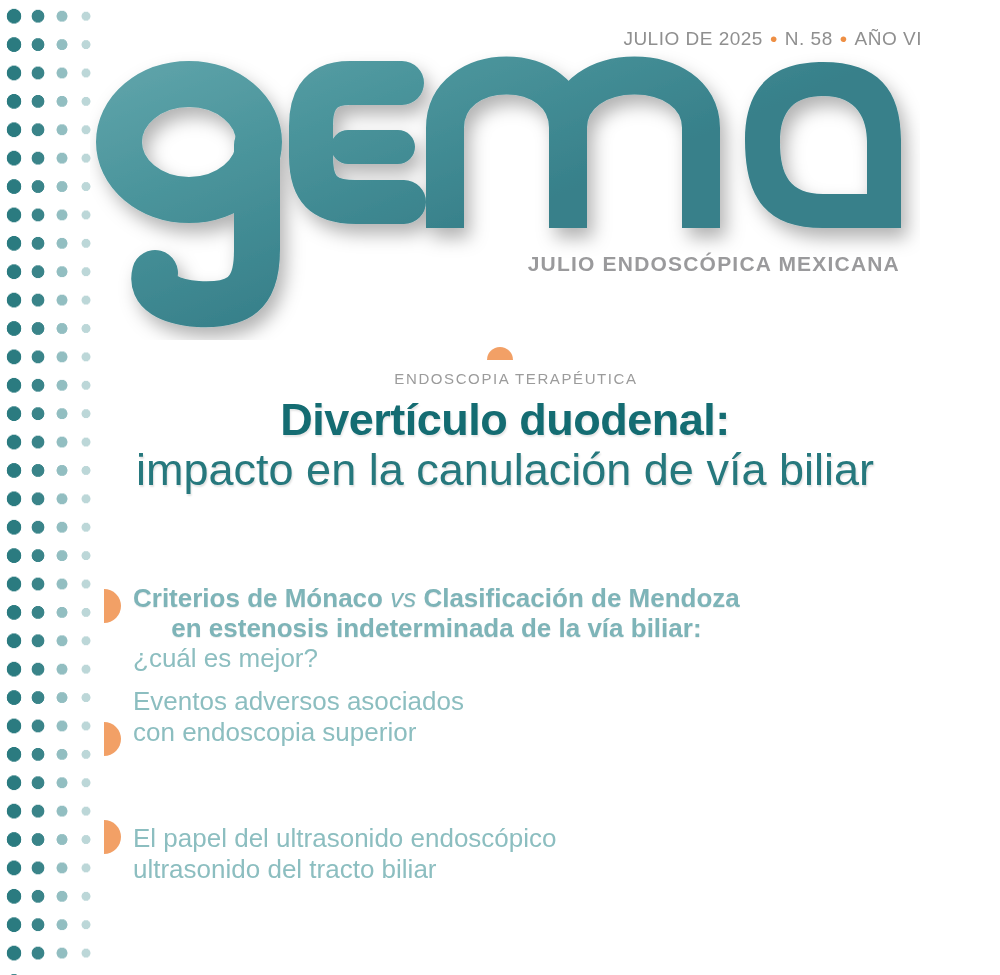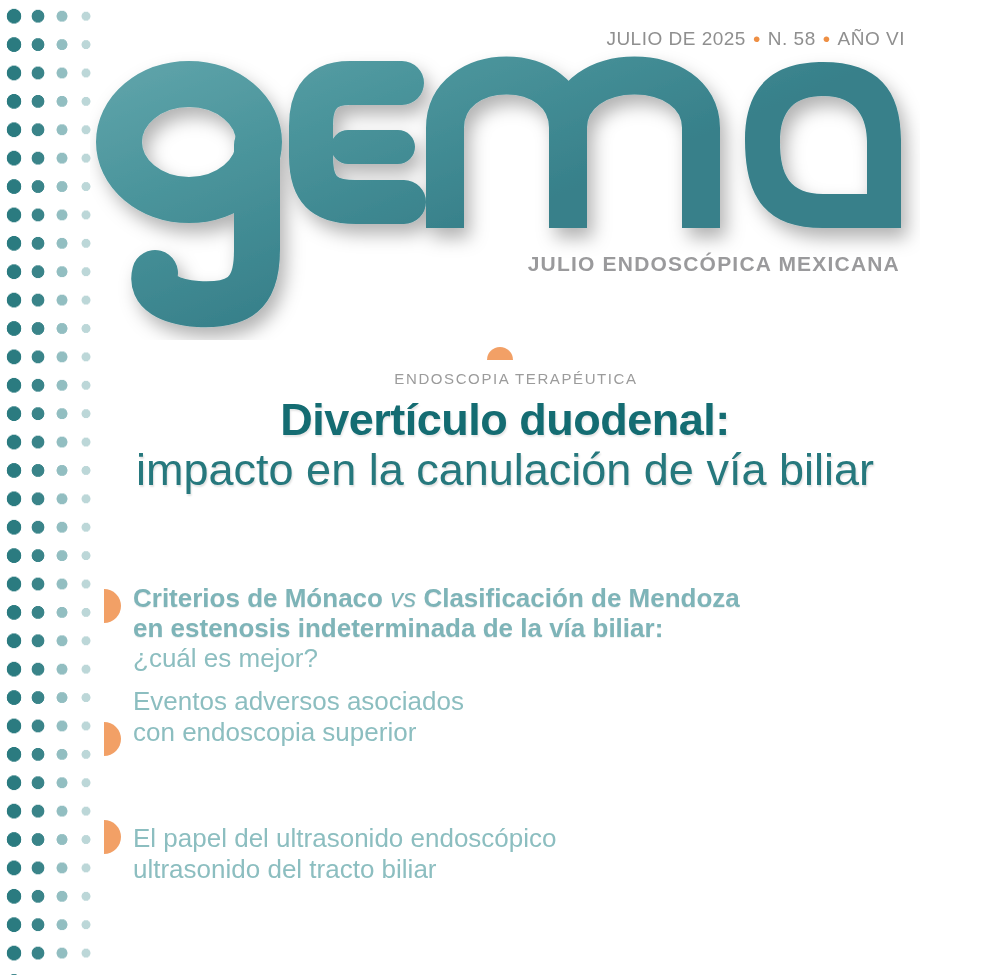--- a/index.html
+++ b/index.html
@@ -5,21 +5,21 @@
   html,body{margin:0;padding:0;background:#fff;}
   .page{position:relative;width:1000px;height:975px;background:#fff;overflow:hidden;
         font-family:"Liberation Sans",sans-serif;}
   
   .dotcol{position:absolute;top:2px;bottom:0;width:24px;background-repeat:repeat-y;background-size:24px 28.4px;}
   .dc1{left:2px; background-image:radial-gradient(circle, var(--dot1) 0 7.0px, transparent 7.6px);}
   .dc2{left:26px;background-image:radial-gradient(circle, var(--dot2) 0 6.1px, transparent 6.7px);}
   .dc3{left:50px;background-image:radial-gradient(circle, var(--dot3) 0 5.2px, transparent 5.8px);}
   .dc4{left:74px;background-image:radial-gradient(circle, var(--dot4) 0 4.2px, transparent 4.8px);}
   
-  .issue{position:absolute;top:27px;right:95px;font-size:19px;letter-spacing:.5px;
+  .issue{position:absolute;top:27px;right:78px;font-size:19px;letter-spacing:.5px;
          color:var(--gray_issue);white-space:nowrap;}
   .issue .odot{color:var(--orange_dot);font-size:21px;margin:0 7px;vertical-align:-1px;}
   
   .logo{position:absolute;left:90px;top:50px;width:830px;height:290px;}
   .tagline{position:absolute;top:252px;right:100px;font-size:21px;font-weight:bold;
            letter-spacing:1.2px;color:var(--gray_tagline);}
   
   .dome{position:absolute;left:487px;top:347px;width:26px;height:13px;
         border-radius:13px 13px 0 0;background:var(--orange);}
   .kicker{position:absolute;top:370px;left:16px;width:1000px;text-align:center;
@@ -30,21 +30,21 @@
   .title .t2{font-size:45px;font-weight:400;color:var(--title_teal);line-height:52px;
              text-shadow:1px 2px 2px rgba(0,0,0,.12);}
   
   .bullet{position:absolute;left:104px;width:17px;height:34px;
           border-radius:0 17px 17px 0;background:var(--orange);}
   .b1{top:589px}.b2{top:722px}.b3{top:820px}
   .toc-item{position:absolute;left:133px;font-size:26px;}
   .ti1{top:583px;line-height:30px;}
   .ti2{top:686px;line-height:31px;}
   .ti3{top:807px;line-height:31px;margin-top:16px;}
-  .toc-bold{font-weight:bold;color:var(--toc_bold);text-shadow:0 1px 1px rgba(0,0,0,.08);}
+  .toc-bold{font-weight:bold;color:var(--toc_bold);text-shadow:0 1px 1px rgba(0,0,0,.08);text-align:center;}
   .toc-reg{font-weight:400;color:var(--toc_reg);}
   .vs{font-weight:400;font-style:italic;}
   
   .panel{position:absolute;left:643px;top:612px;width:301px;height:363px;
          background:var(--panel_teal);border-radius:150px 150px 0 0;
          box-shadow:-12px 14px 22px -4px rgba(90,90,90,.35);}
   .photo{position:absolute;left:3px;top:8px;width:294px;height:294px;border-radius:50%;
          overflow:hidden;
          background:
           radial-gradient(closest-side circle at 52% 50%, rgba(0,0,0,0) 80%, rgba(18,36,26,.38) 98%),

